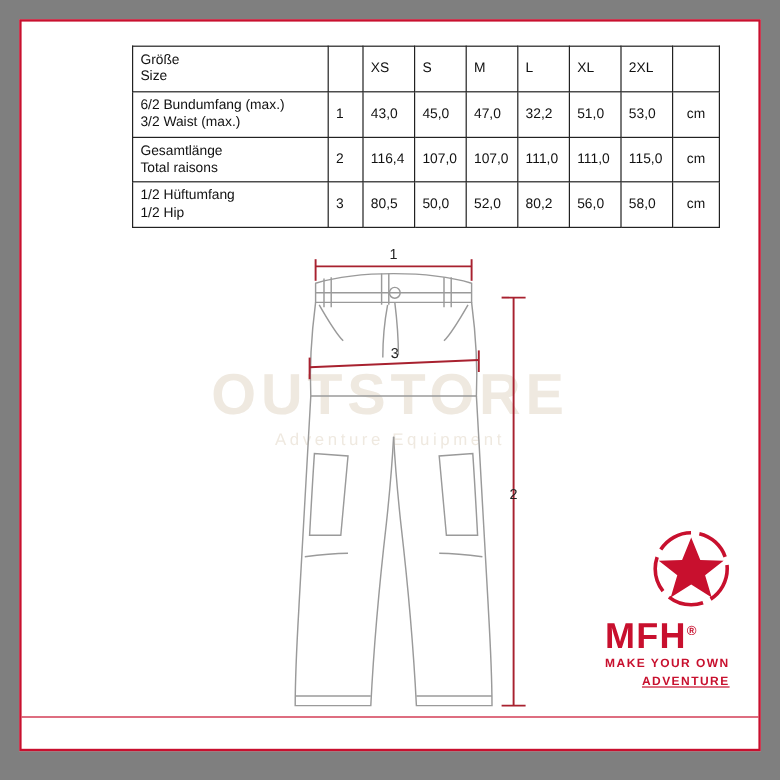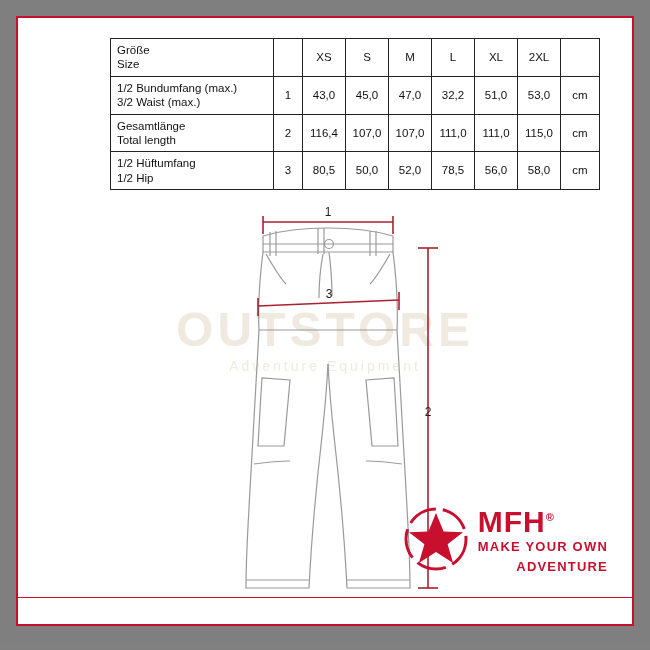--- a/index.html
+++ b/index.html
@@ -35,21 +35,21 @@
     position: absolute;
     left: 92px;
     top: 20px;
     border-collapse: collapse;
     font-size: 11.5px;
     color: #111;
   }
   .size-table td, .size-table th {
     border: 1px solid #222;
     padding: 4px 6px;
-    text-align: center;
+    text-align: left;
     font-weight: normal;
     line-height: 1.25;
     background: #fff;
   }
   .size-table td.label {
     text-align: left;
     width: 150px;
     white-space: pre-line;
   }
   .size-table td.numcol {
@@ -92,45 +92,46 @@
     top: 170px;
     width: 614px;
     height: 420px;
   }
   
   .logo {
     position: absolute;
     right: 24px;
     bottom: 48px;
     display: flex;
-    align-items: flex-start;
+    align-items: flex-end;
     gap: 10px;
+    flex-direction: column;
   }
   .logo-text {
     text-align: left;
   }
   .logo-text .mfh {
     font-size: 30px;
     font-weight: bold;
     color: #c8102e;
     letter-spacing: 1px;
     line-height: 1;
   }
   .logo-text .mfh sup {
     font-size: 11px;
     vertical-align: super;
   }
   .logo-text .tag1, .logo-text .tag2 {
-    font-size: 13px;
+    font-size: 10px;
     color: #c8102e;
     letter-spacing: 1.2px;
     line-height: 1.5;
     font-weight: bold;
   }
-  .logo-text .tag2 { text-align: right; }
+  .logo-text .tag2 { text-align: right; text-decoration: underline; }
   
   .footer-note {
     position: absolute;
     left: 0;
     right: 0;
     bottom: 6px;
     text-align: center;
     font-size: 8.6px;
     color: #c8102e;
   }
@@ -157,50 +158,50 @@
           <td class="sizehdr">XS</td>
           <td class="sizehdr">S</td>
           <td class="sizehdr">M</td>
           <td class="sizehdr">L</td>
           <td class="sizehdr">XL</td>
           <td class="sizehdr">2XL</td>
           <td class="unit"></td>
         </tr>
 
         <tr>
-          <td class="label"><span>1/2 Bundumfang (max.)</span><br><span>3/2 Waist (max.)</span></td>
+          <td class="label"><span>6/2 Bundumfang (max.)</span><br><span>3/2 Waist (max.)</span></td>
           <td class="numcol">1</td>
           <td>43,0</td>
           <td>45,0</td>
           <td>47,0</td>
           <td>32,2</td>
           <td>51,0</td>
           <td>53,0</td>
           <td class="unit">cm</td>
         </tr>
 
         <tr>
-          <td class="label"><span>Gesamtlänge</span><br><span>Total length</span></td>
+          <td class="label"><span>Gesamtlänge</span><br><span>Total raisons</span></td>
           <td class="numcol">2</td>
           <td>116,4</td>
           <td>107,0</td>
           <td>107,0</td>
           <td>111,0</td>
           <td>111,0</td>
           <td>115,0</td>
           <td class="unit">cm</td>
         </tr>
 
         <tr>
           <td class="label"><span>1/2 Hüftumfang</span><br><span>1/2 Hip</span></td>
           <td class="numcol">3</td>
           <td>80,5</td>
           <td>50,0</td>
           <td>52,0</td>
-          <td>78,5</td>
+          <td>80,2</td>
           <td>56,0</td>
           <td>58,0</td>
           <td class="unit">cm</td>
         </tr>
       </tbody>
     </table>
 
     <div class="watermark">
       <div class="wm-main">OUTSTORE</div>
       <div class="wm-sub">Adventure Equipment</div>

